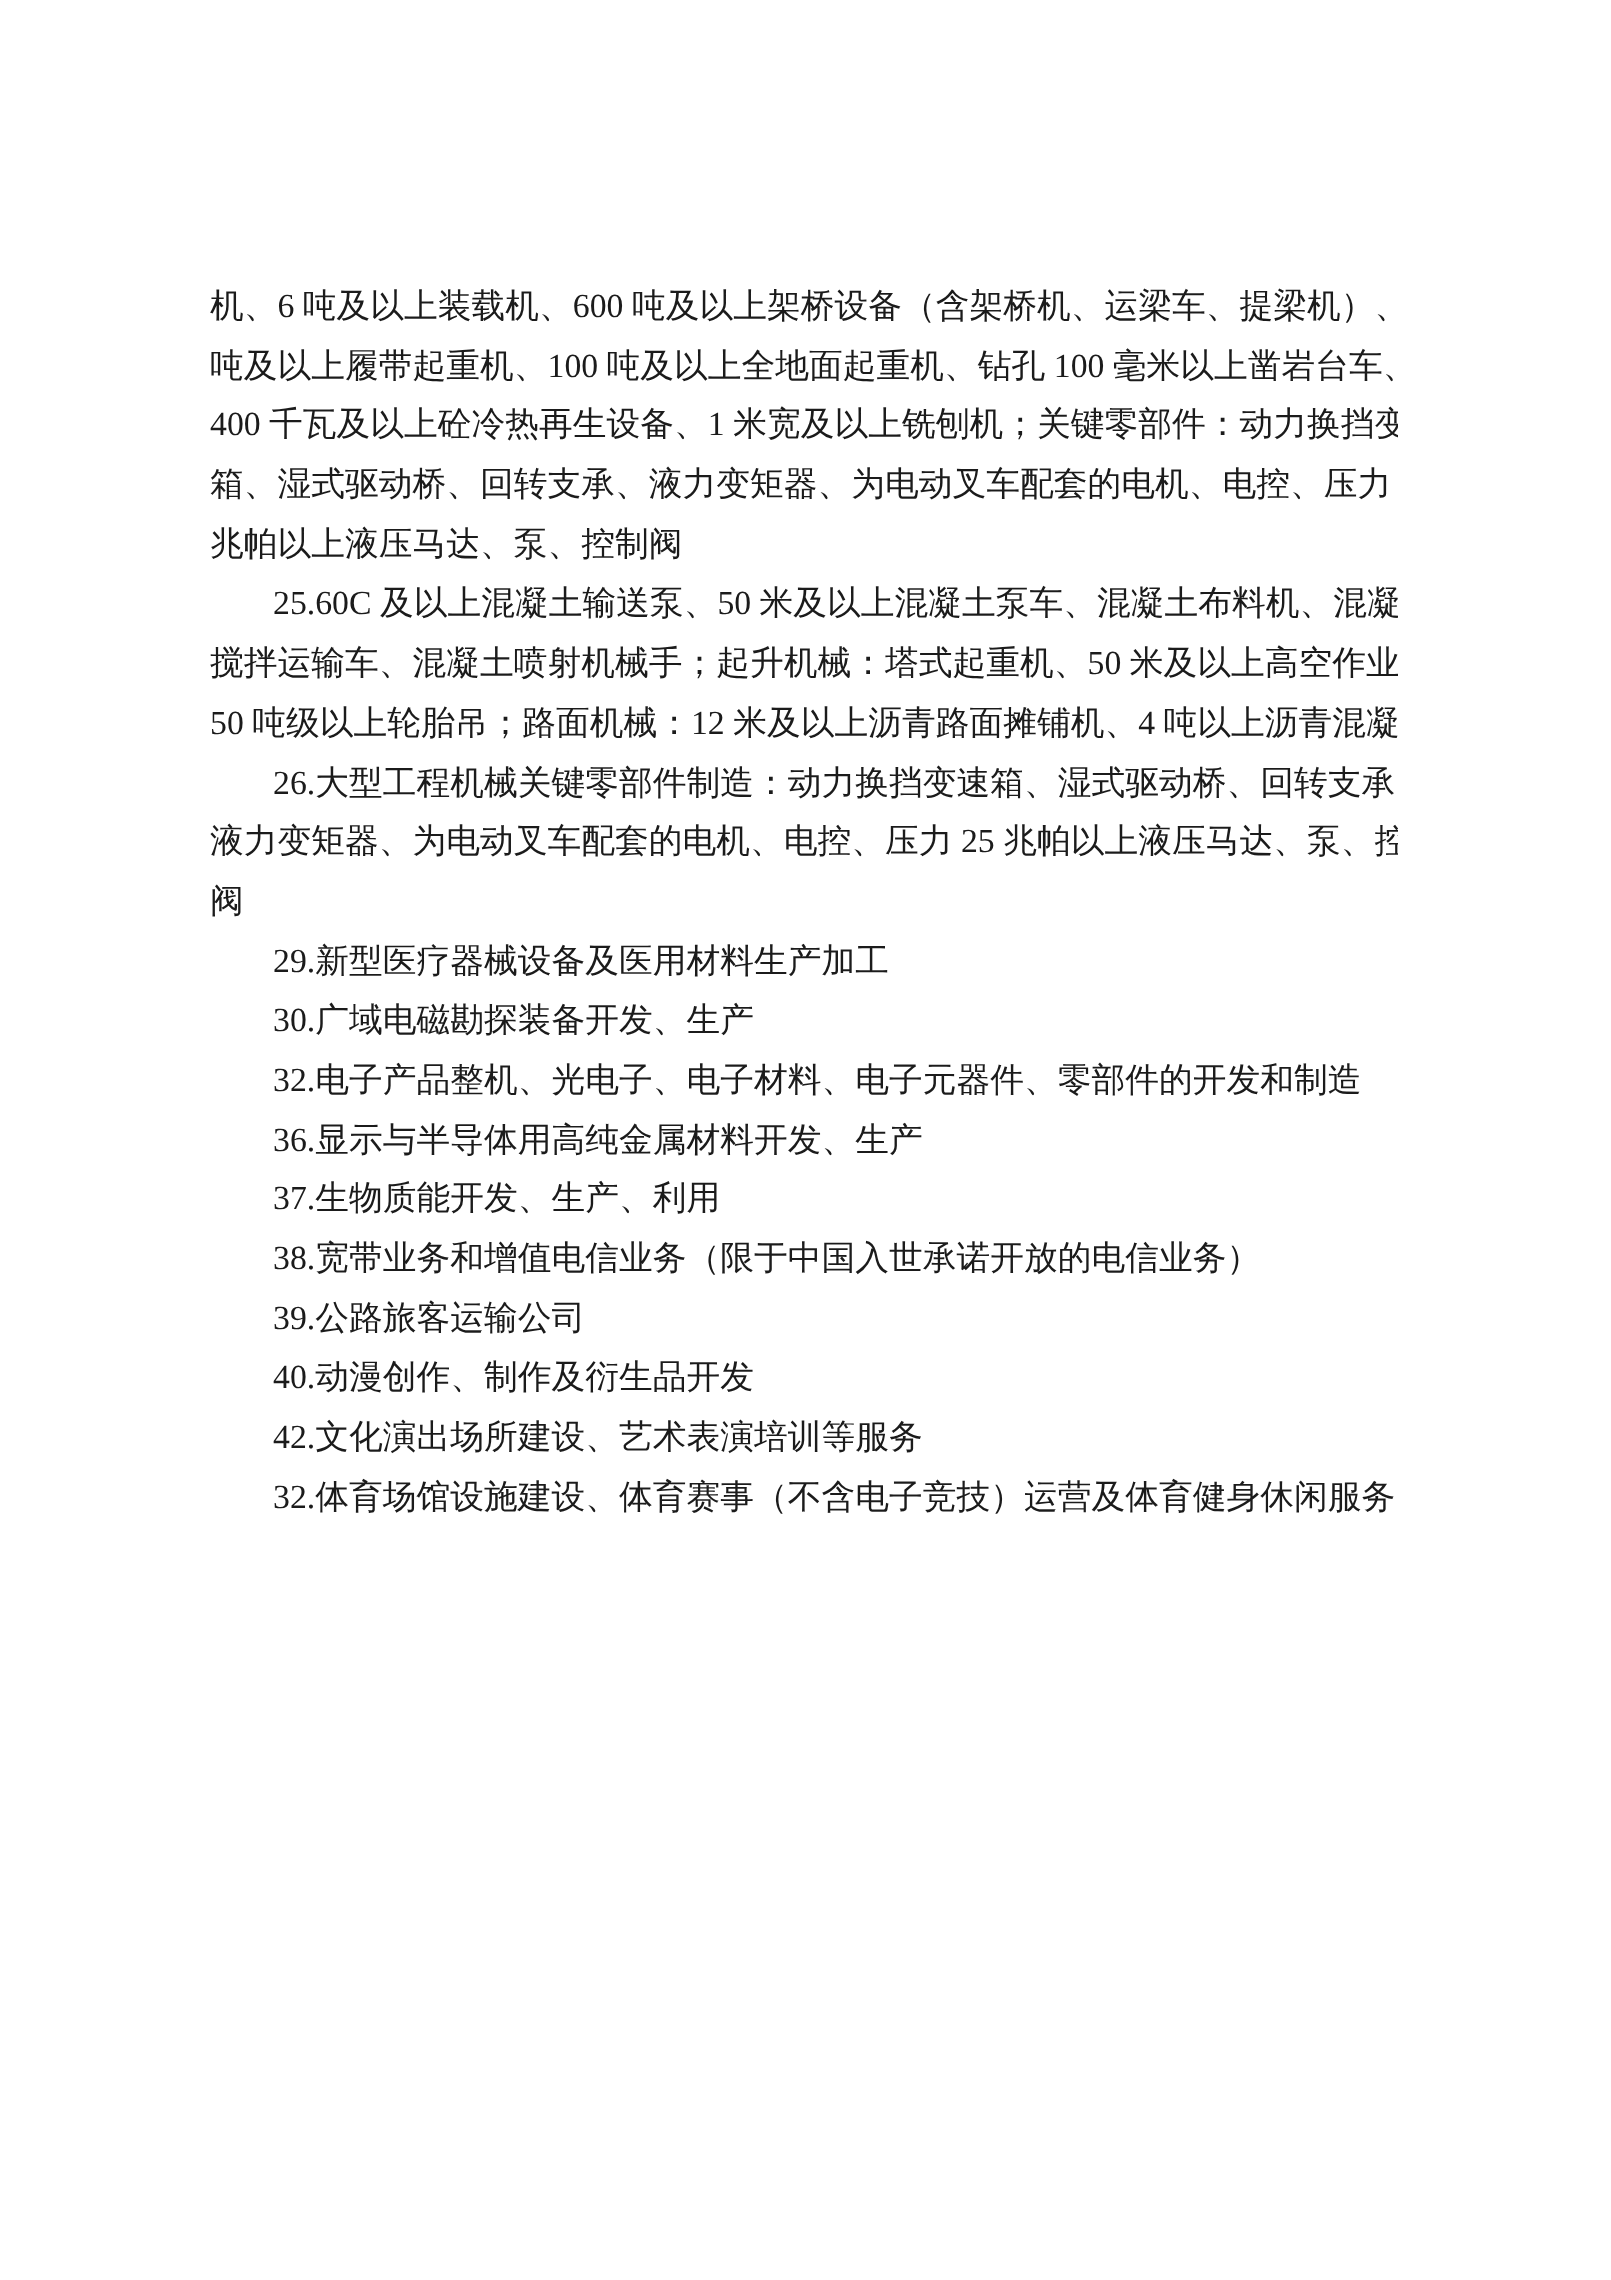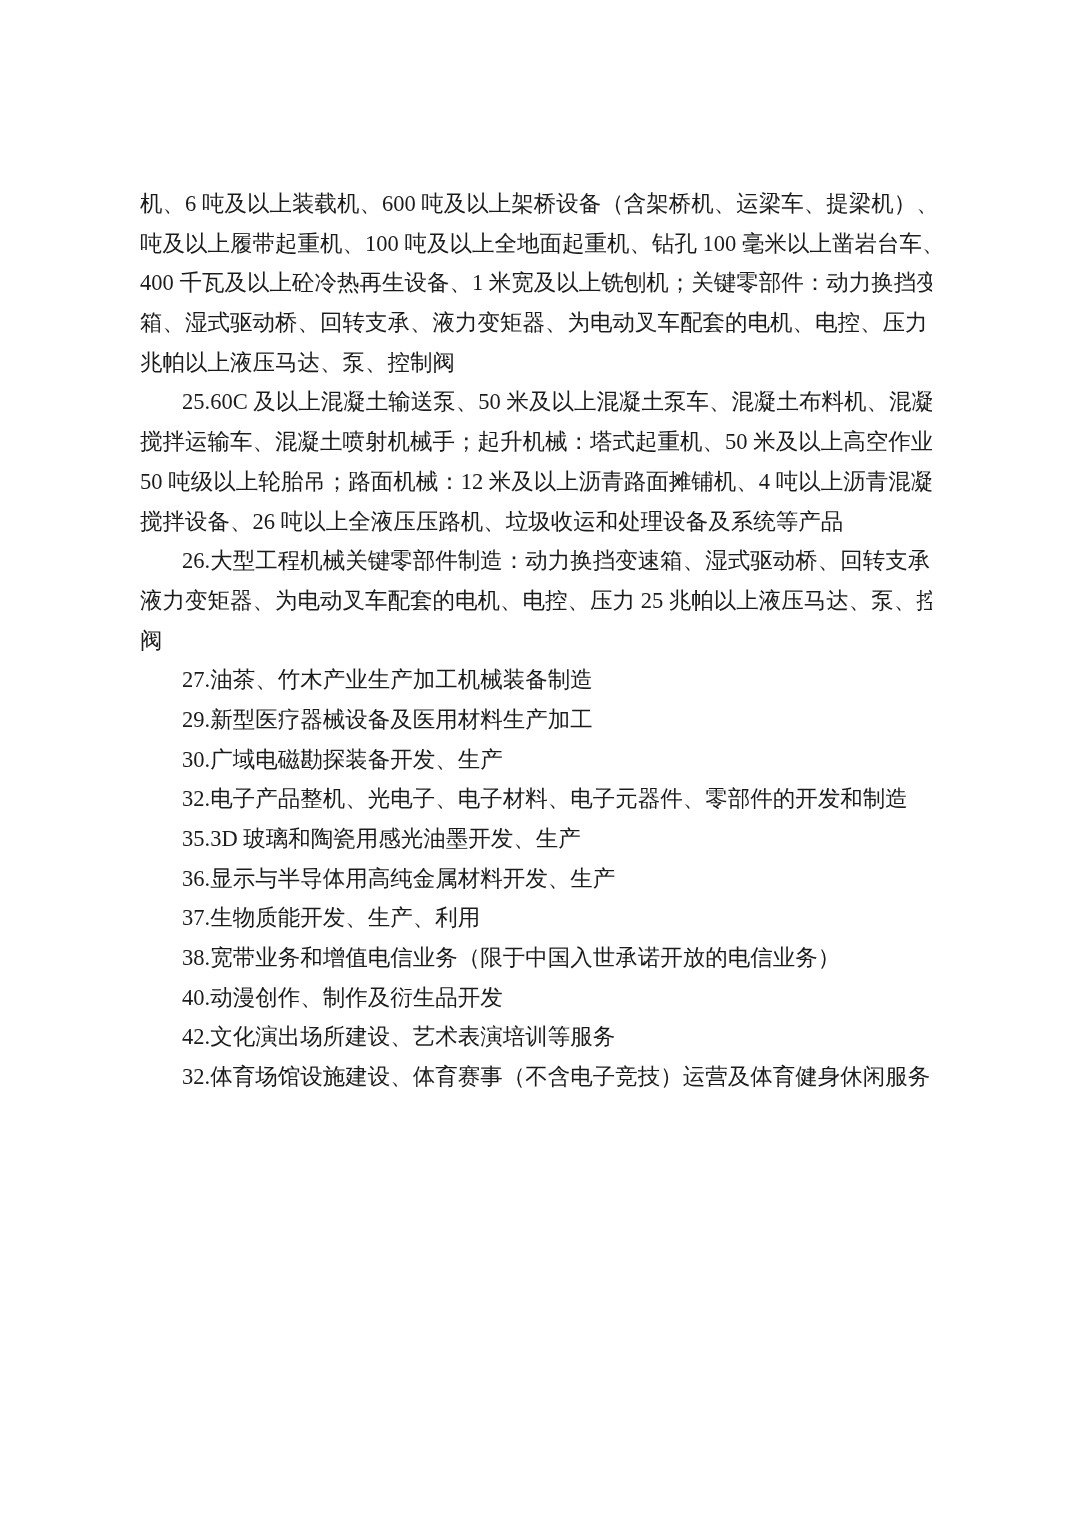--- a/index.html
+++ b/index.html
@@ -55,52 +55,48 @@
       <div class="line">吨及以上履带起重机、100 吨及以上全地面起重机、钻孔 100 毫米以上凿岩台车、</div>
       <div class="line">400 千瓦及以上砼冷热再生设备、1 米宽及以上铣刨机；关键零部件：动力换挡变速</div>
       <div class="line">箱、湿式驱动桥、回转支承、液力变矩器、为电动叉车配套的电机、电控、压力 25</div>
       <div class="line last">兆帕以上液压马达、泵、控制阀</div>
     </div>
 
     <div class="para">
       <div class="line ind">25.60C 及以上混凝土输送泵、50 米及以上混凝土泵车、混凝土布料机、混凝土</div>
       <div class="line">搅拌运输车、混凝土喷射机械手；起升机械：塔式起重机、50 米及以上高空作业车、</div>
       <div class="line">50 吨级以上轮胎吊；路面机械：12 米及以上沥青路面摊铺机、4 吨以上沥青混凝土</div>
-      <div class="line last">搅拌设备、26 吨以上全液压压路机、垃圾收运和处理设备及系统等产品</div>
     </div>
 
     <div class="para">
       <div class="line ind">26.大型工程机械关键零部件制造：动力换挡变速箱、湿式驱动桥、回转支承、</div>
       <div class="line">液力变矩器、为电动叉车配套的电机、电控、压力 25 兆帕以上液压马达、泵、控制</div>
       <div class="line last">阀</div>
     </div>
 
-    <div class="para">
-      <div class="line ind last">27.油茶、竹木产业生产加工机械装备制造</div>
-    </div>
     <div class="para">
       <div class="line ind last">29.新型医疗器械设备及医用材料生产加工</div>
     </div>
     <div class="para">
       <div class="line ind last">30.广域电磁勘探装备开发、生产</div>
     </div>
     <div class="para">
       <div class="line ind last">32.电子产品整机、光电子、电子材料、电子元器件、零部件的开发和制造</div>
     </div>
     <div class="para">
-      <div class="line ind last">35.3D 玻璃和陶瓷用感光油墨开发、生产</div>
-    </div>
-    <div class="para">
       <div class="line ind last">36.显示与半导体用高纯金属材料开发、生产</div>
     </div>
     <div class="para">
       <div class="line ind last">37.生物质能开发、生产、利用</div>
     </div>
     <div class="para">
       <div class="line ind last">38.宽带业务和增值电信业务（限于中国入世承诺开放的电信业务）</div>
+    </div>
+    <div class="para">
+      <div class="line ind last">39.公路旅客运输公司</div>
     </div>
     <div class="para">
       <div class="line ind last">40.动漫创作、制作及衍生品开发</div>
     </div>
     <div class="para">
       <div class="line ind last">42.文化演出场所建设、艺术表演培训等服务</div>
     </div>
     <div class="para">
       <div class="line ind last">32.体育场馆设施建设、体育赛事（不含电子竞技）运营及体育健身休闲服务</div>
     </div>

